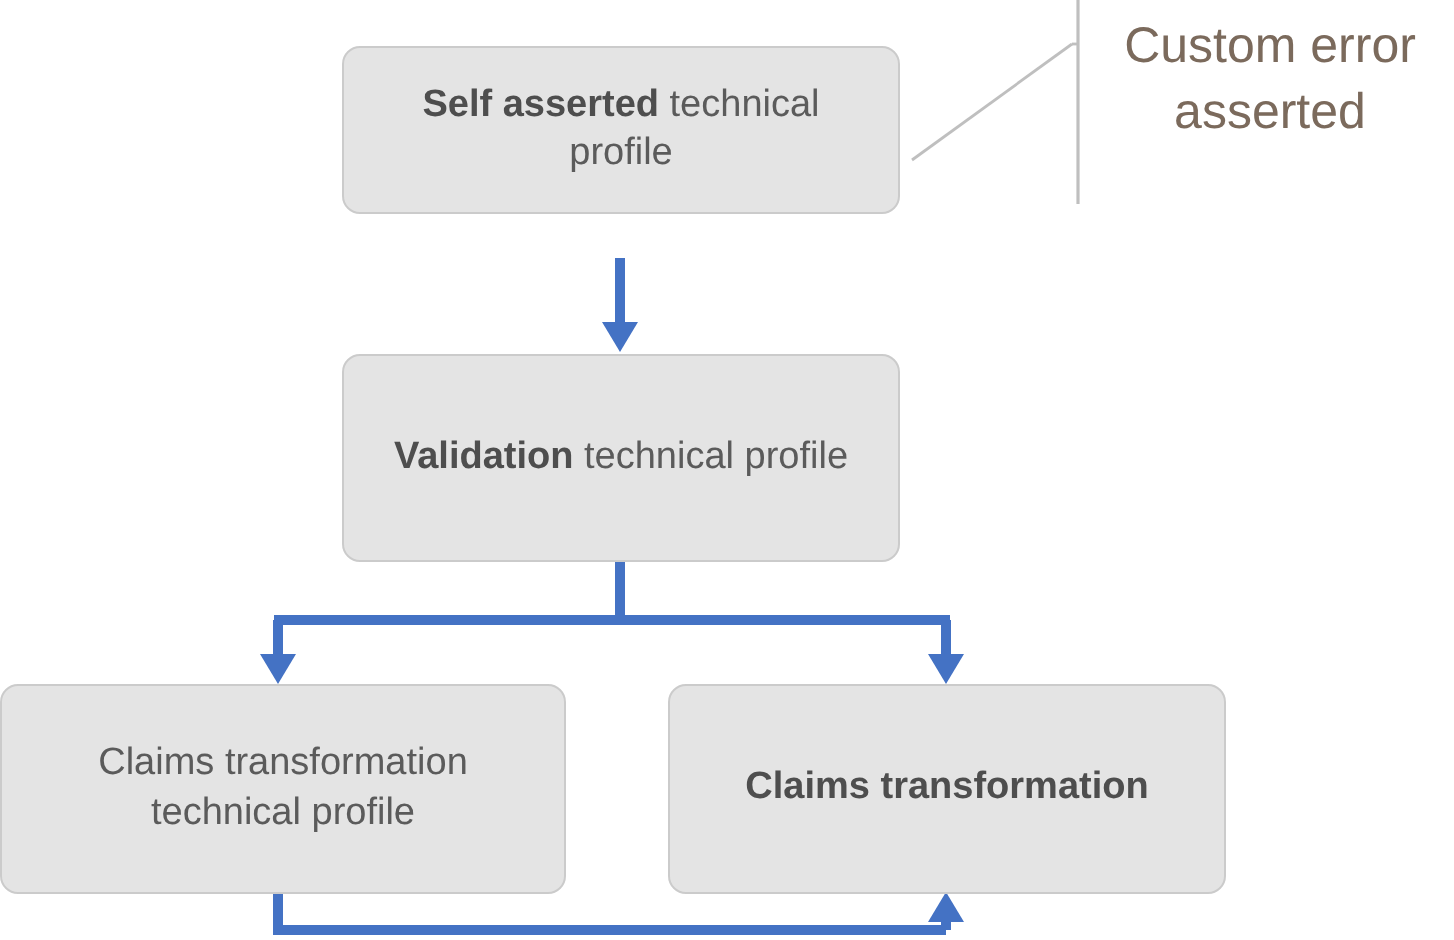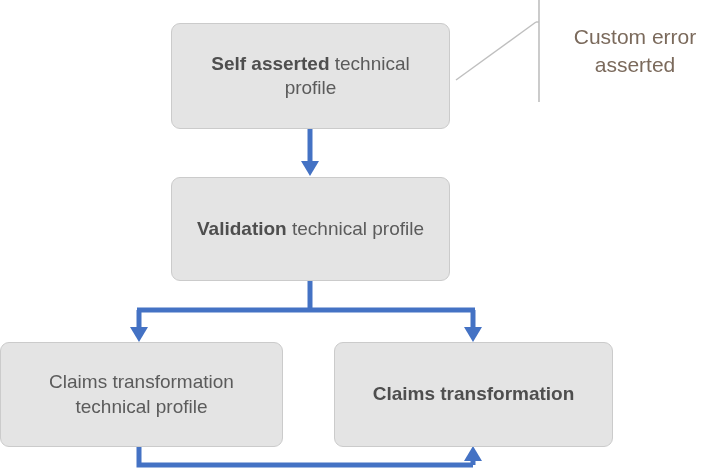--- a/index.html
+++ b/index.html
@@ -17,35 +17,35 @@
     justify-content:center;
     text-align:center;
     color:#5b5b5b;
     font-size:19px;
     line-height:1.28;
     padding:6px 14px;
   }
   .node .txt{display:block;}
   .node b{font-weight:bold;color:#4e4e4e;}
 
-  #node-self{left:171px;top:23px;width:279px;height:106px;}
+  #node-self{left:171px;top:23px;width:279px;height:84px;}
   #node-validation{left:171px;top:177px;width:279px;height:104px;}
   #node-claims-tp{left:0px;top:342px;width:283px;height:105px;}
   #node-claims{left:334px;top:342px;width:279px;height:105px;}
 
   
   #wires{position:absolute;left:0;top:0;width:727px;height:470px;pointer-events:none;}
 
   
   #callout-text{
     position:absolute;
-    left:555px;top:23px;width:160px;
+    left:555px;top:7px;width:160px;
     text-align:center;
     color:#7b6a5c;
-    font-size:21px;
+    font-size:25px;
     line-height:1.32;
   }
 </style>
 </head>
 <body>
 
 <div id="stage">
 
   <svg id="wires" viewBox="0 0 727 470" width="727" height="470" xmlns="http://www.w3.org/2000/svg">
 

